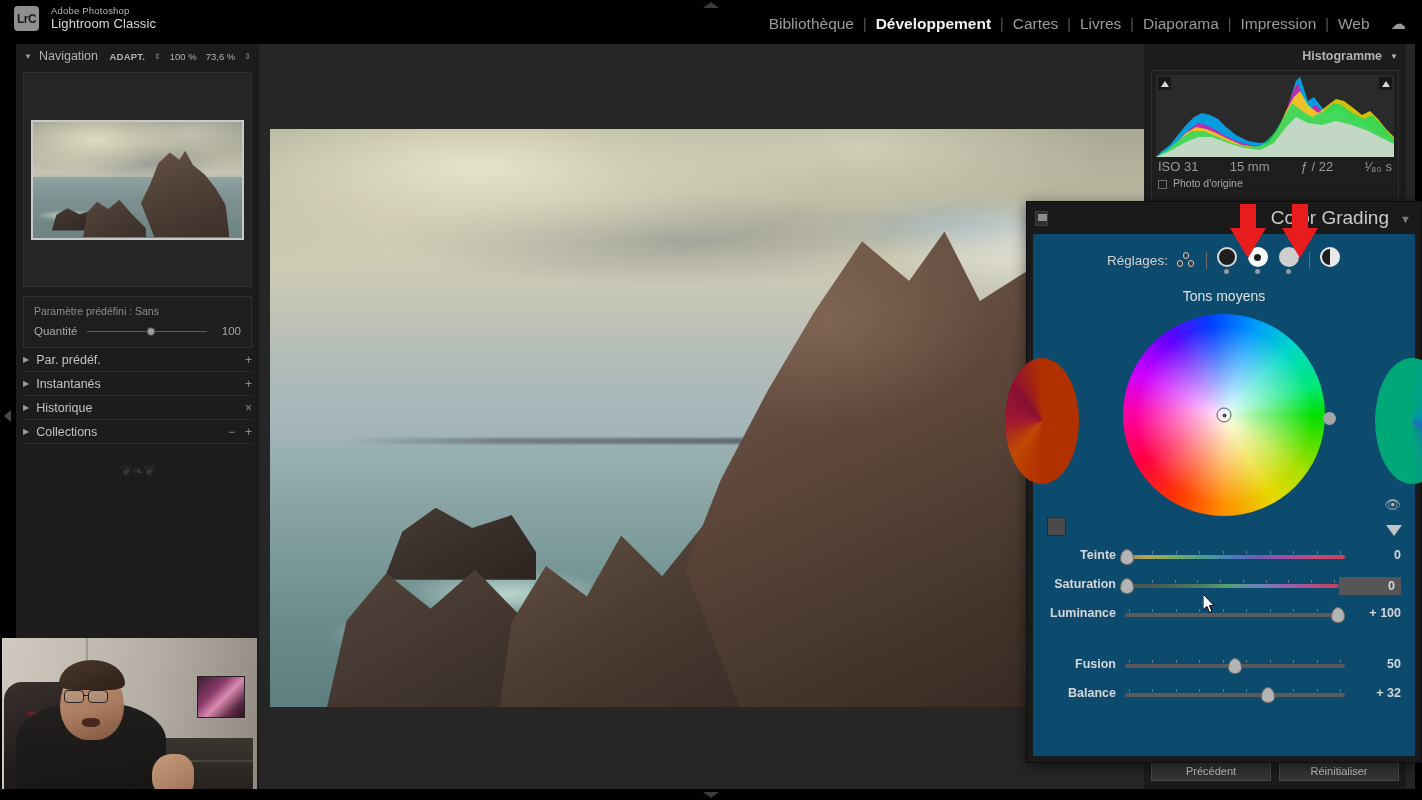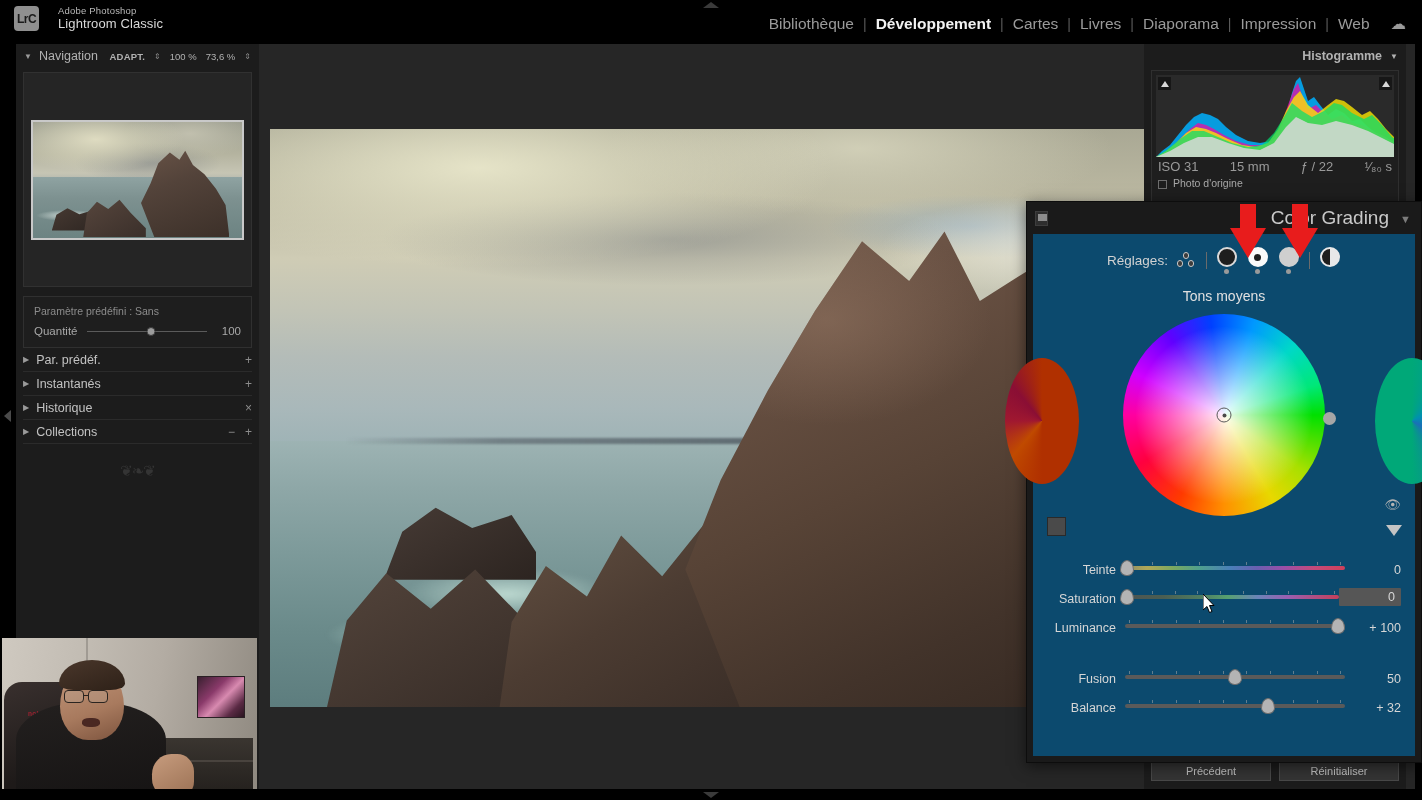--- a/index.html
+++ b/index.html
@@ -16,21 +16,21 @@
     position: absolute; left: 0; top: 0; width: 1422px; height: 44px;
     background: #000;
   }
   .brand { position: absolute; left: 14px; top: 6px; display: flex; align-items: center; }
   .brand-icon {
     width: 25px; height: 25px; border-radius: 4px; background: #8f8f8f;
     color: #1a1a1a; font-size: 12px; font-weight: bold;
     display: flex; align-items: center; justify-content: center;
     letter-spacing: -0.5px;
   }
-  .brand-text { margin-left: 19px; line-height: 1.12; }
+  .brand-text { margin-left: 12px; line-height: 1.12; }
   .brand-sub { font-size: 9.5px; color: #b9b9b9; letter-spacing: 0.2px; }
   .brand-main { font-size: 13px; color: #d8d8d8; letter-spacing: 0.1px; }
 
   .modules {
     position: absolute; right: 16px; top: 15px;
     display: flex; align-items: center; gap: 0px;
     font-size: 15.5px; color: #9a9a9a;
   }
   .modules .mod { padding: 0 9px; cursor: pointer; white-space: nowrap; }
   .modules .mod.active { color: #f2f2f2; font-weight: bold; }
@@ -430,21 +430,21 @@
   .eye-icon {
     position: absolute; right: 14px; bottom: 32px; color: #b4b4b4; font-size: 13px;
   }
   .tri-down {
     position: absolute; right: 13px; bottom: 8px;
     width: 0; height: 0; border-left: 8px solid transparent;
     border-right: 8px solid transparent; border-top: 11px solid #c4c4c4;
   }
 
   .cg-sliders { margin-top: 4px; padding: 0 14px; }
-  .sl-row { display: flex; align-items: flex-end; height: 29px; }
+  .sl-row { display: flex; align-items: flex-start; height: 29px; font-weight: bold; }
   .sl-label { width: 78px; text-align: right; font-size: 12.5px; color: #d6d6d6; padding-right: 9px; }
   .sl-track { position: relative; flex: 1; height: 18px; }
   .sl-bar {
     position: absolute; left: 0; right: 0; top: 7px; height: 4px; border-radius: 2px;
   }
   .bar-hue {
     background: linear-gradient(90deg, #8a8a6a 0%, #b0a858 10%, #7aa860 22%, #4f9f8e 34%, #4a7fb8 48%, #6a5fb0 60%, #9a4fa8 72%, #c44a7a 86%, #d0405a 100%);
   }
   .bar-sat {
     background: linear-gradient(90deg, #4e5452 0%, #4a5e52 18%, #4f7e62 36%, #58a070 48%, #6a84b8 62%, #9a5fb0 76%, #c4405a 100%);

